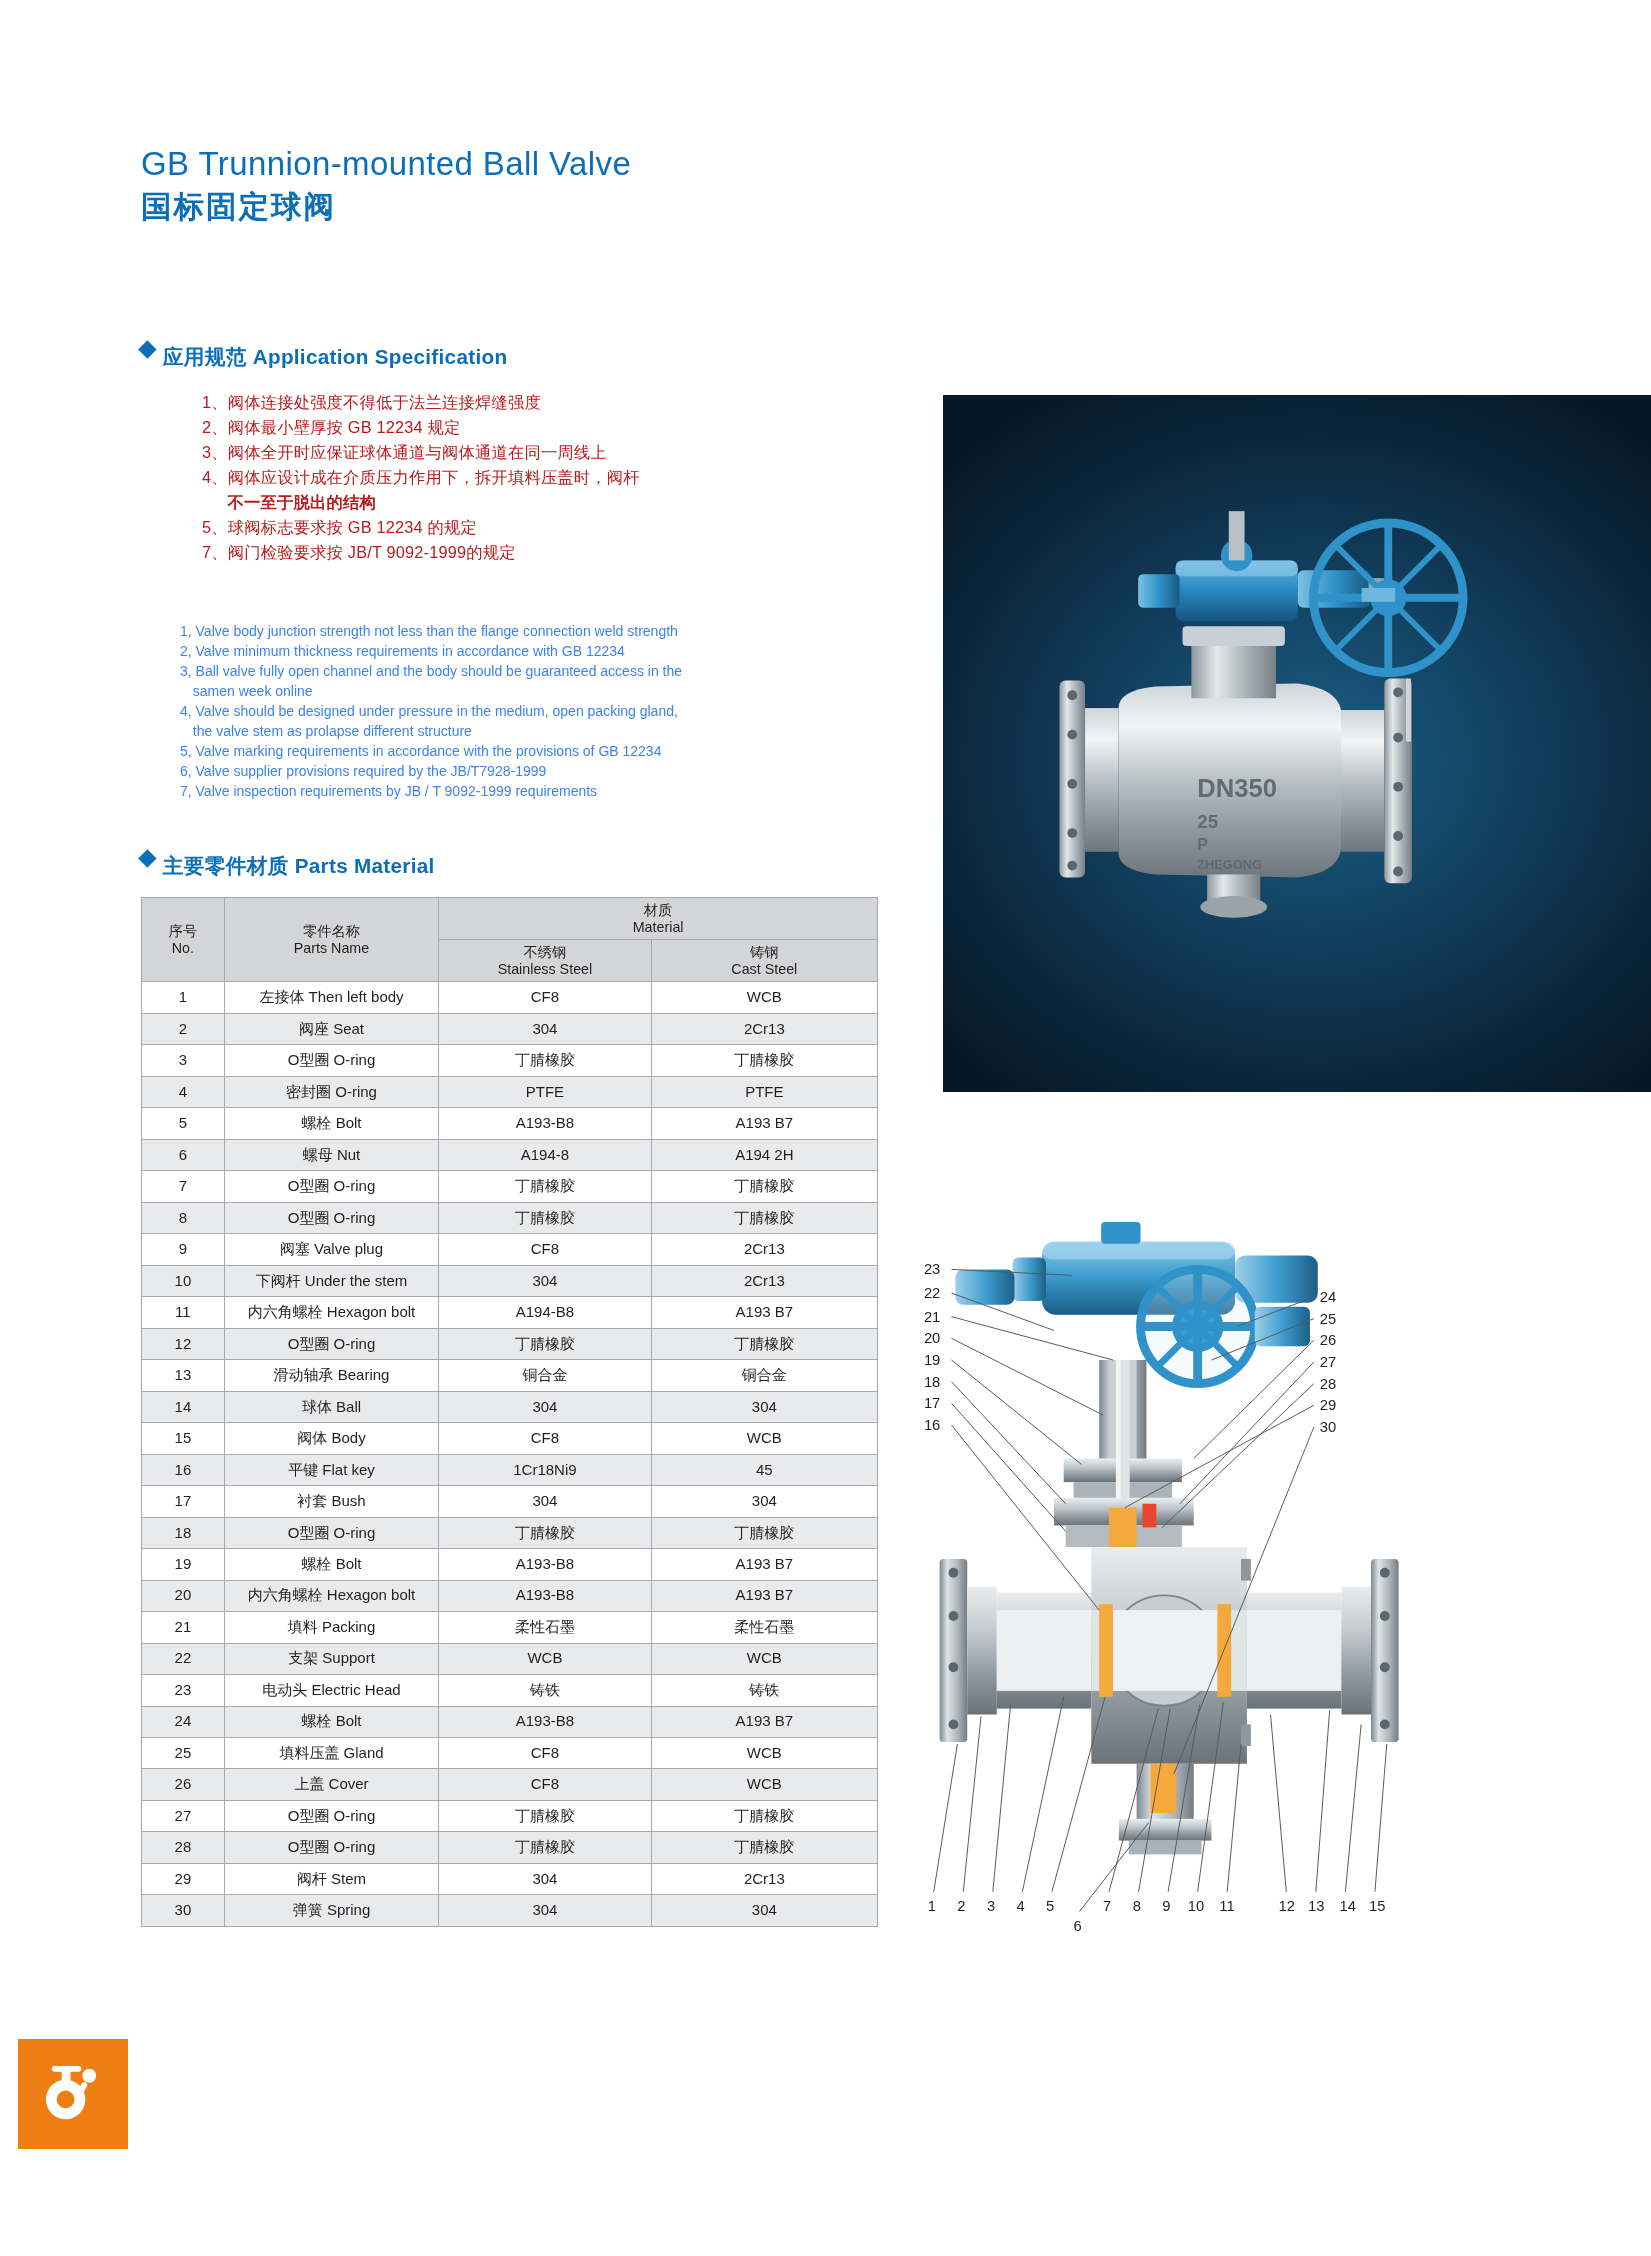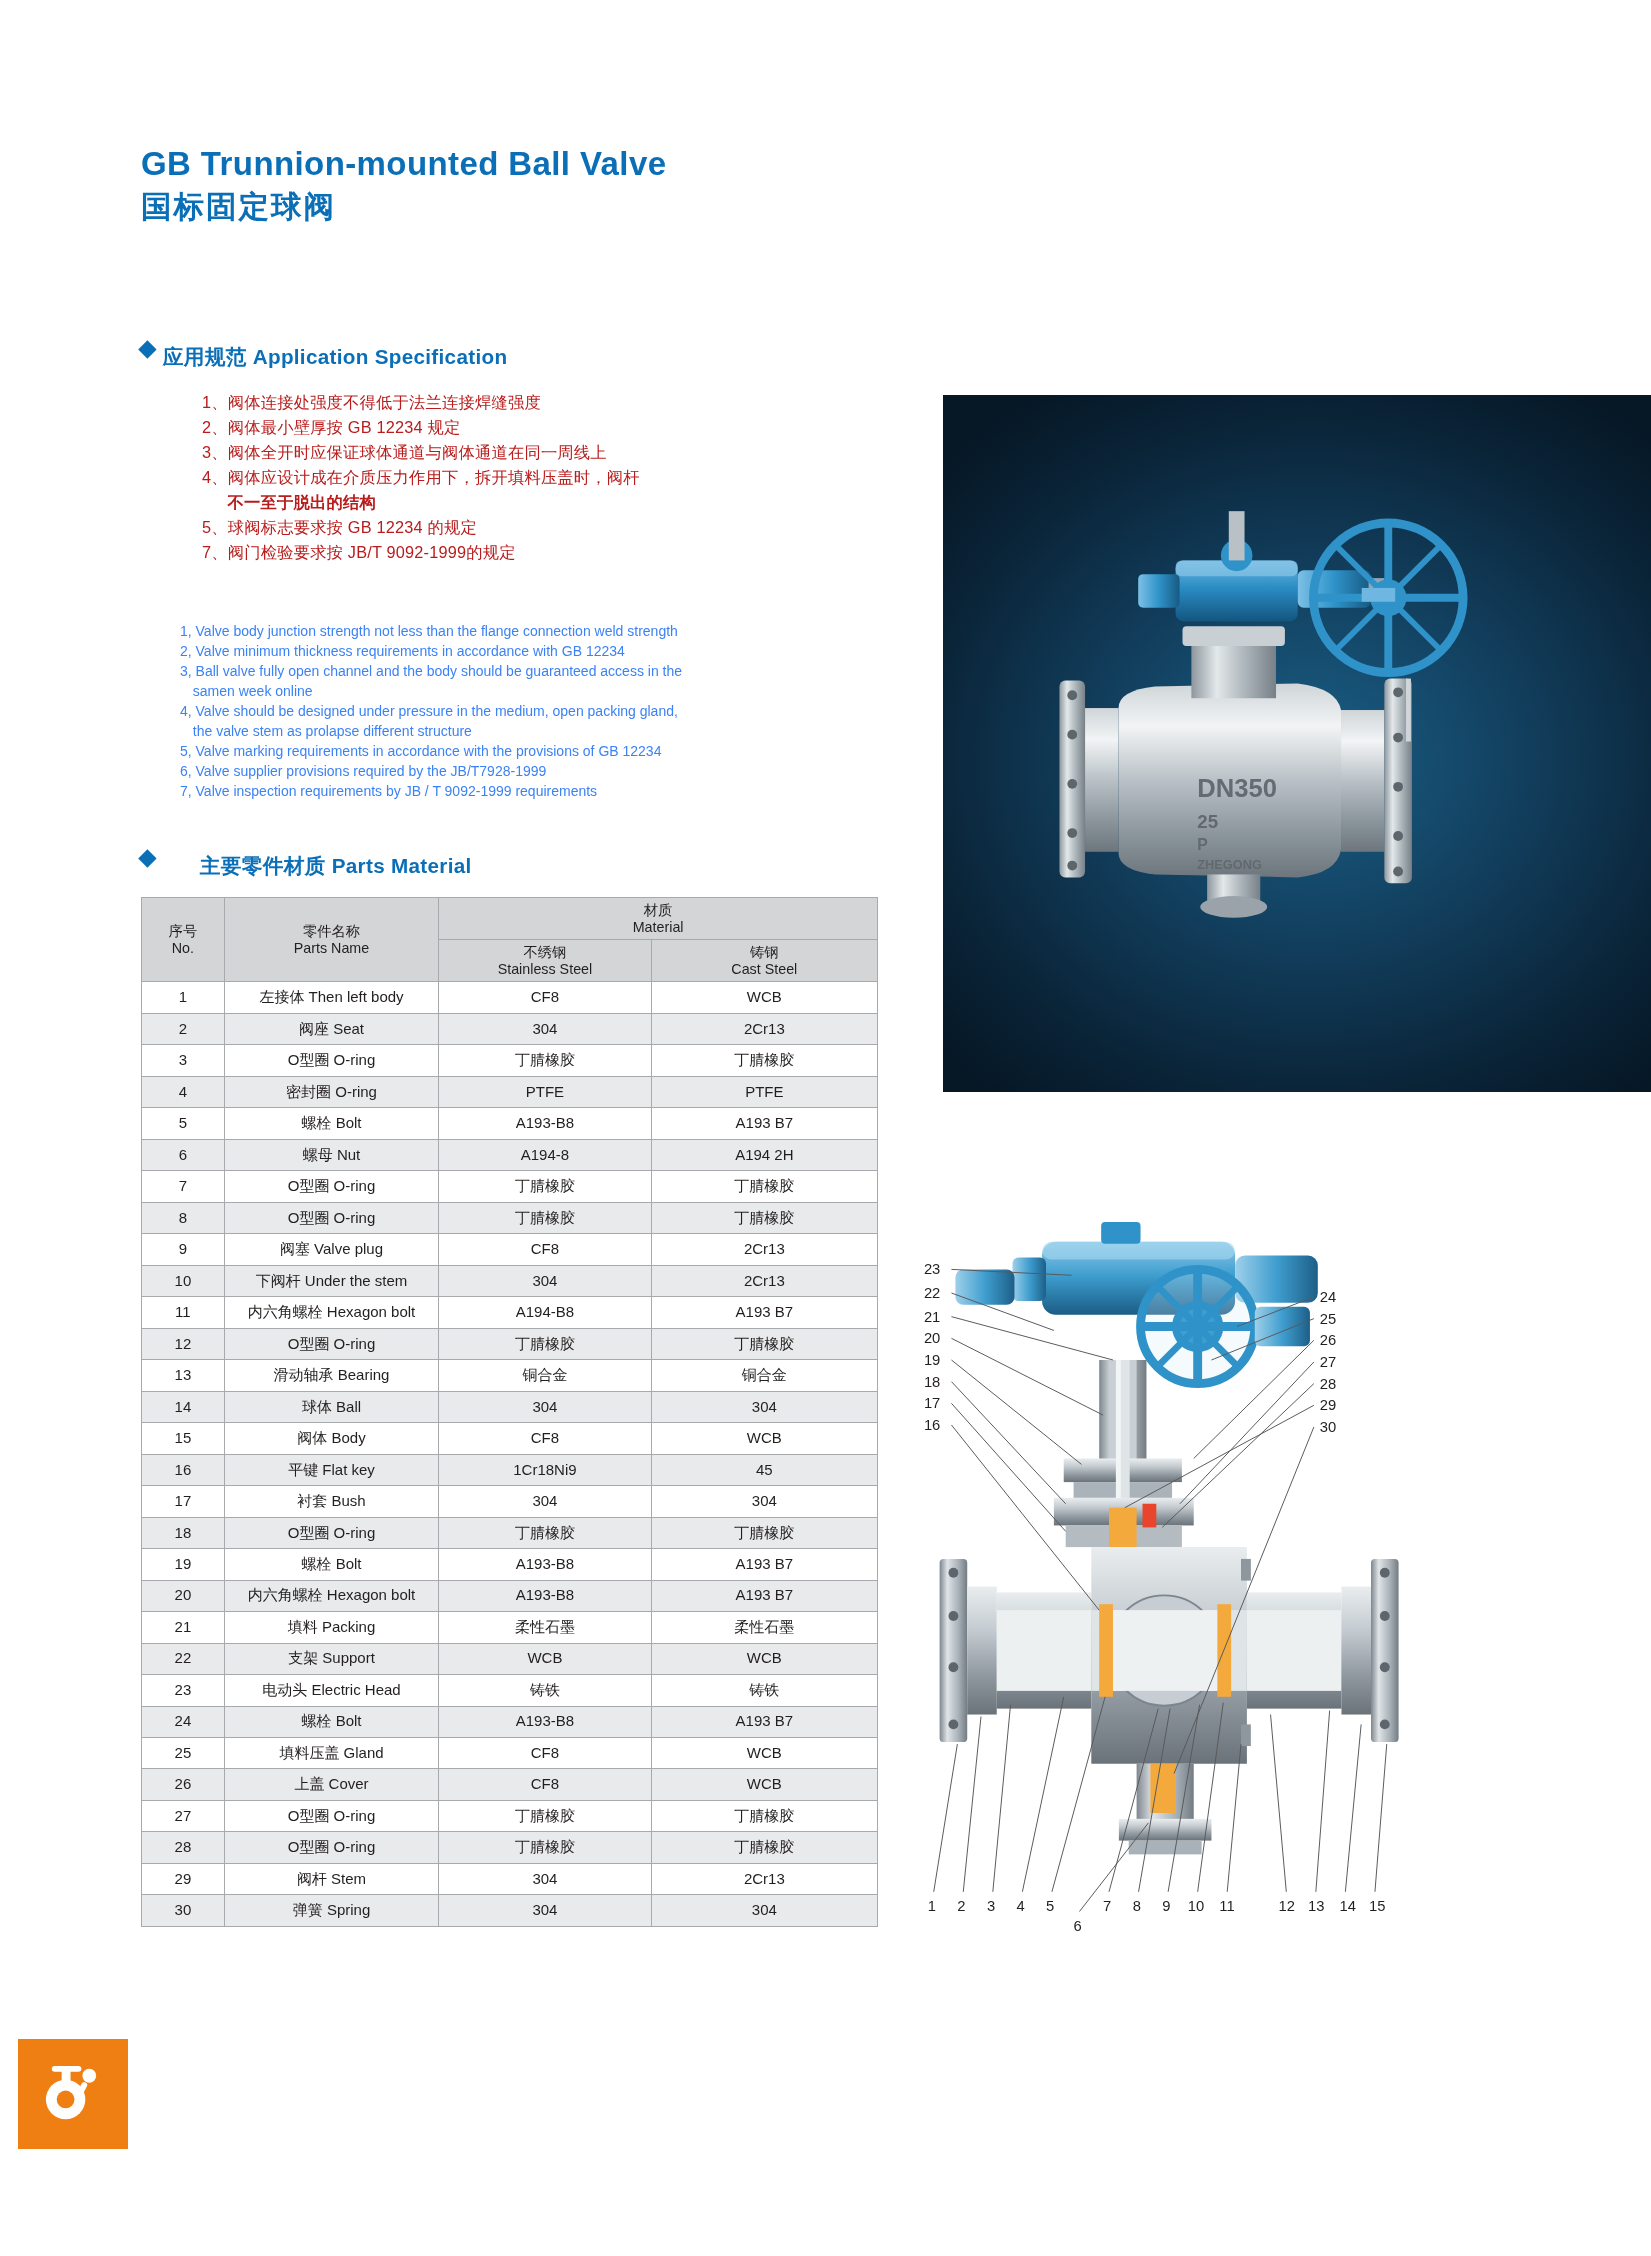--- a/index.html
+++ b/index.html
@@ -9,21 +9,21 @@
     height: 2257px;
     background: #ffffff;
     font-family: "Liberation Sans", sans-serif;
     position: relative;
     overflow: hidden;
   }
 
   
   .title-block { position: absolute; left: 141px; top: 146px; }
   .title-en {
-    font-size: 33px; font-weight: bold; color: #0b6fb8;
+    font-size: 33px; font-weight: normal; color: #0b6fb8;
     letter-spacing: 0.4px; line-height: 1.1;
   }
   .title-cn {
     font-size: 30.5px; font-weight: bold; color: #0b6fb8;
     margin-top: 7.9px; letter-spacing: 2px; line-height: 1.1;
   }
 
   
   .sec-heading { position: absolute; display: flex; }
   .sec-diamond {
@@ -210,21 +210,21 @@
 
     <rect x="470" y="288" width="5" height="64" fill="#cfd5d8"></rect>
 
     <text x="258" y="408" font-family="'Liberation Sans', sans-serif" font-size="26" font-weight="bold" fill="#5c6469" opacity="0.9">DN350</text>
     <text x="258" y="440" font-family="'Liberation Sans', sans-serif" font-size="19" font-weight="bold" fill="#5c6469" opacity="0.9">25</text>
     <text x="258" y="462" font-family="'Liberation Sans', sans-serif" font-size="16" font-weight="bold" fill="#5c6469" opacity="0.85">P</text>
     <text x="258" y="482" font-family="'Liberation Sans', sans-serif" font-size="13" font-weight="bold" fill="#5c6469" opacity="0.8">ZHEGONG</text>
   </svg>
 </div>
 
-<div class="sec-heading" style="left:141px; top:852px;gap:37px;">
+<div class="sec-heading" style="left:141px; top:852px;">
   <span class="sec-diamond"></span>
   <span class="sec-title">
     <span>主要零件材质</span><span> </span><span>Parts Material</span>
   </span>
 </div>
 
 <table class="parts-table">
   <thead>
     <tr>
       <th class="col-no" rowspan="2">

